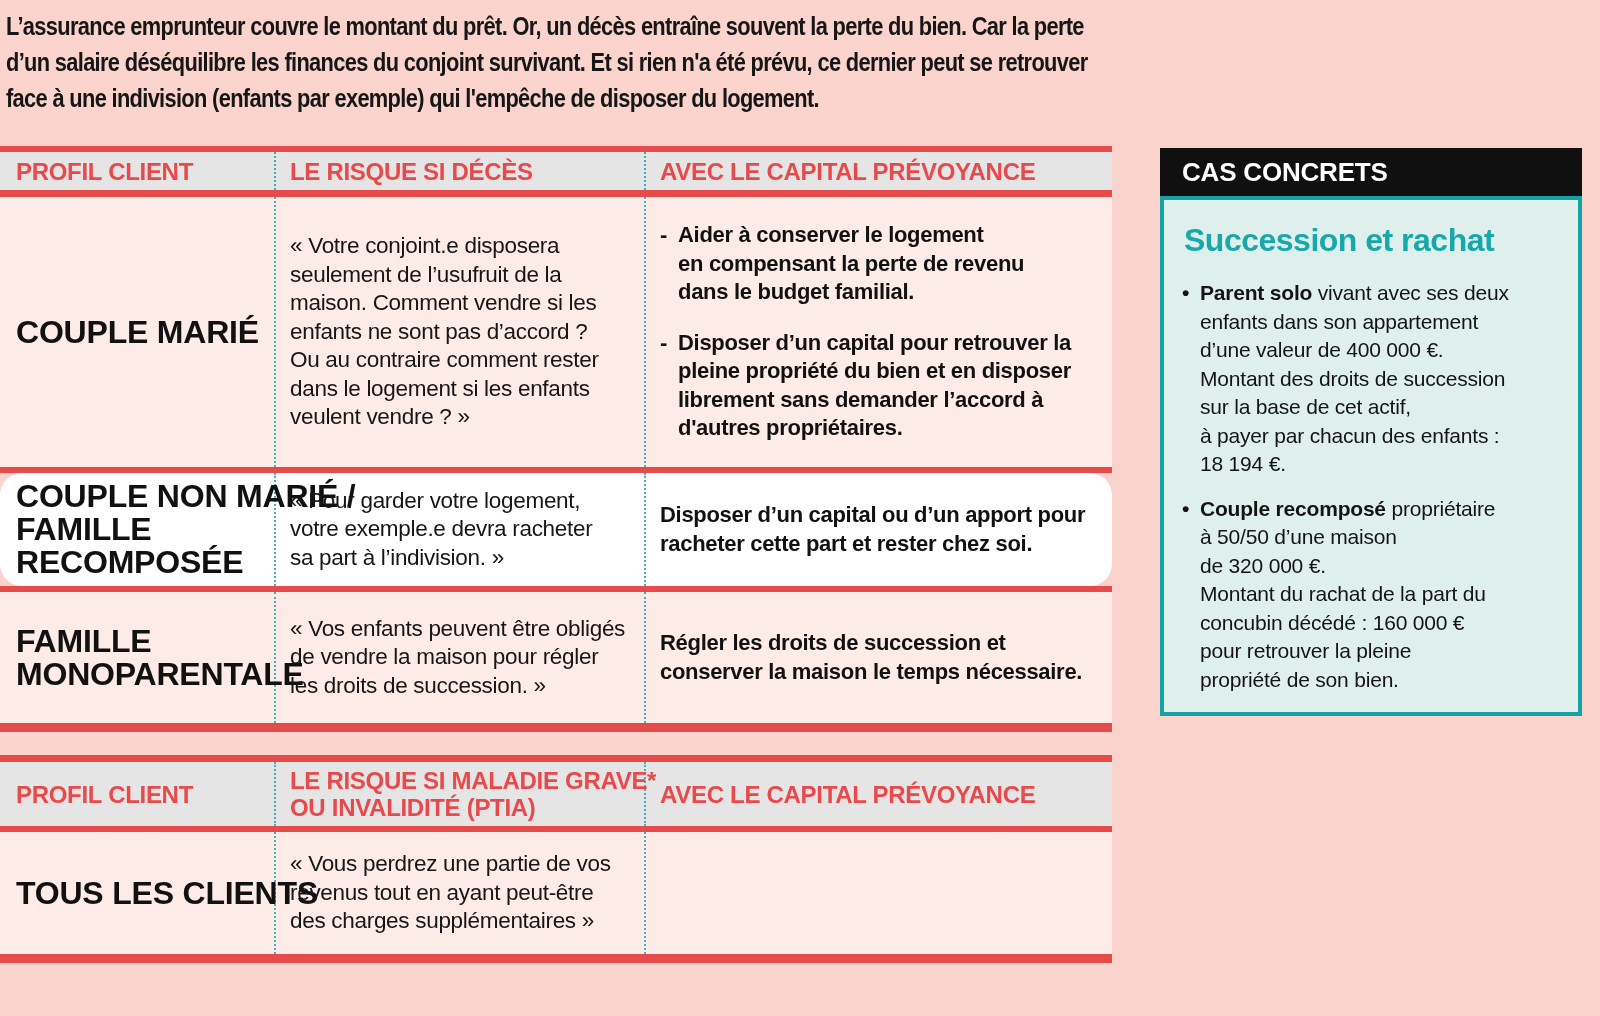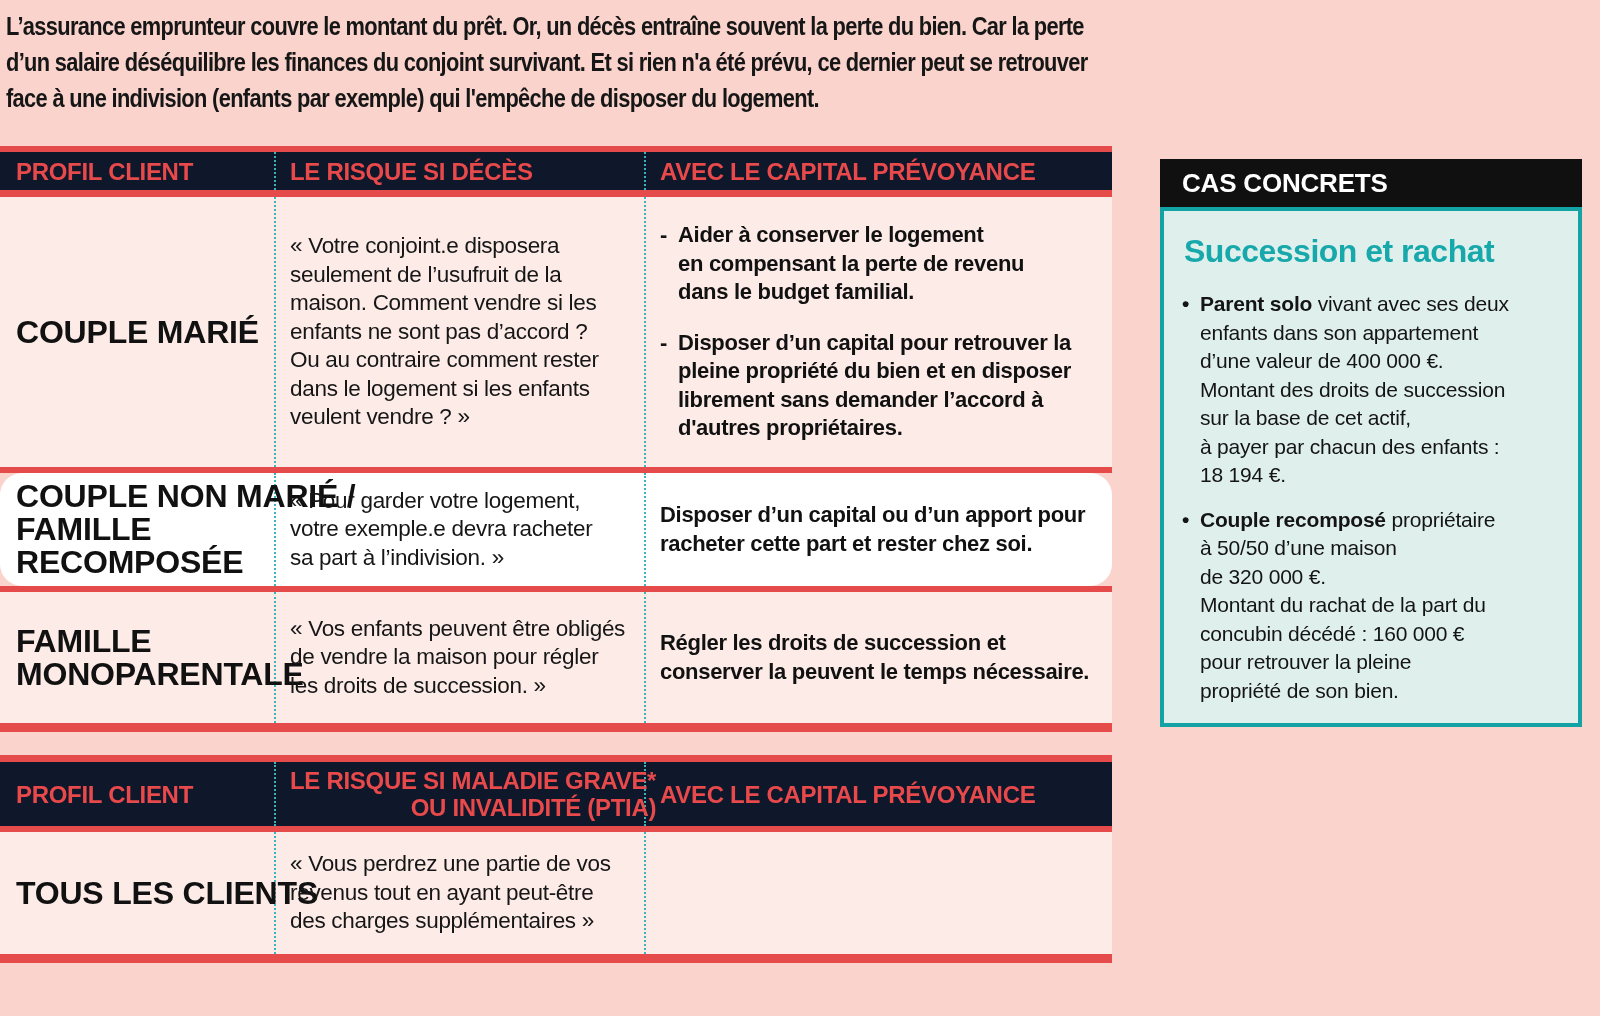--- a/index.html
+++ b/index.html
@@ -19,21 +19,21 @@
     letter-spacing:-0.8px;
     white-space:pre;
     transform:scaleX(0.84); transform-origin:0 0;
     color:#161616;
   }
 
   
   .dtable { position:absolute; left:0; width:1112px; }
   .bar   { width:100%; background:#e64b4b; }
   .trow, .thead { display:flex; width:100%; }
-  .thead { background:#0f172a;text-align:right; }
+  .thead { background:#e5e5e5; }
   .row-pink  { background:#fcebe7; }
   .row-white { background:#ffffff;border-radius:22px; }
   .cell { display:flex; align-items:center; }
   .c1 { width:276px; padding-left:16px; border-right:2px dotted #3cb4c0; }
   .c2 { width:370px; padding-left:14px; border-right:2px dotted #3cb4c0; }
   .c3 { width:466px; padding-left:14px; padding-right:10px; }
   .hd {
     color:#e8494b; font-weight:bold; font-size:24px;
     letter-spacing:-0.3px; white-space:pre; line-height:27px;
   }
@@ -49,21 +49,21 @@
     font-weight:bold; font-size:22px; letter-spacing:-0.3px;
     line-height:28.5px; white-space:pre; color:#111;
   }
   .blist { display:flex; flex-direction:column; gap:22px; }
   .bitem { display:flex; }
   .dash  { font-weight:bold; font-size:22px; width:18px; flex:0 0 18px; line-height:28.5px; }
 
   .rowdiv { height:6px; background:#e64b4b; }
 
   
-  .sidebar { position:absolute; left:1160px; top:159px; width:422px; }
+  .sidebar { position:absolute; left:1160px; top:148px; width:422px; }
   .sb-header {
     height:48px; background:#101010; color:#ffffff;
     display:flex; align-items:center; padding-left:22px;
     font-size:26px; font-weight:bold; letter-spacing:-0.2px;
   }
   .sb-box {
     height:520px; background:#dff0ec;
     border:4px solid #13a3a4;
     padding:14px 16px 0 18px;
   }
@@ -154,21 +154,21 @@
         <div class="plabel">FAMILLE
 MONOPARENTALE</div>
       </div>
     <div class="cell c2">
         <div class="quote">« Vos enfants peuvent être obligés
 de vendre la maison pour régler
 les droits de succession. »</div>
       </div>
     <div class="cell c3">
         <div class="benefit">Régler les droits de succession et
-conserver la peuvent le temps nécessaire.</div>
+conserver la maison le temps nécessaire.</div>
       </div>
   </div>
   <div class="bar" style="height:9px"></div>
 </div>
 
 <div class="dtable" style="top:755px;">
   <div class="bar" style="height:7px"></div>
   <div class="thead" style="height:64px">
     <div class="cell c1">
         <span class="hd">PROFIL CLIENT</span>

